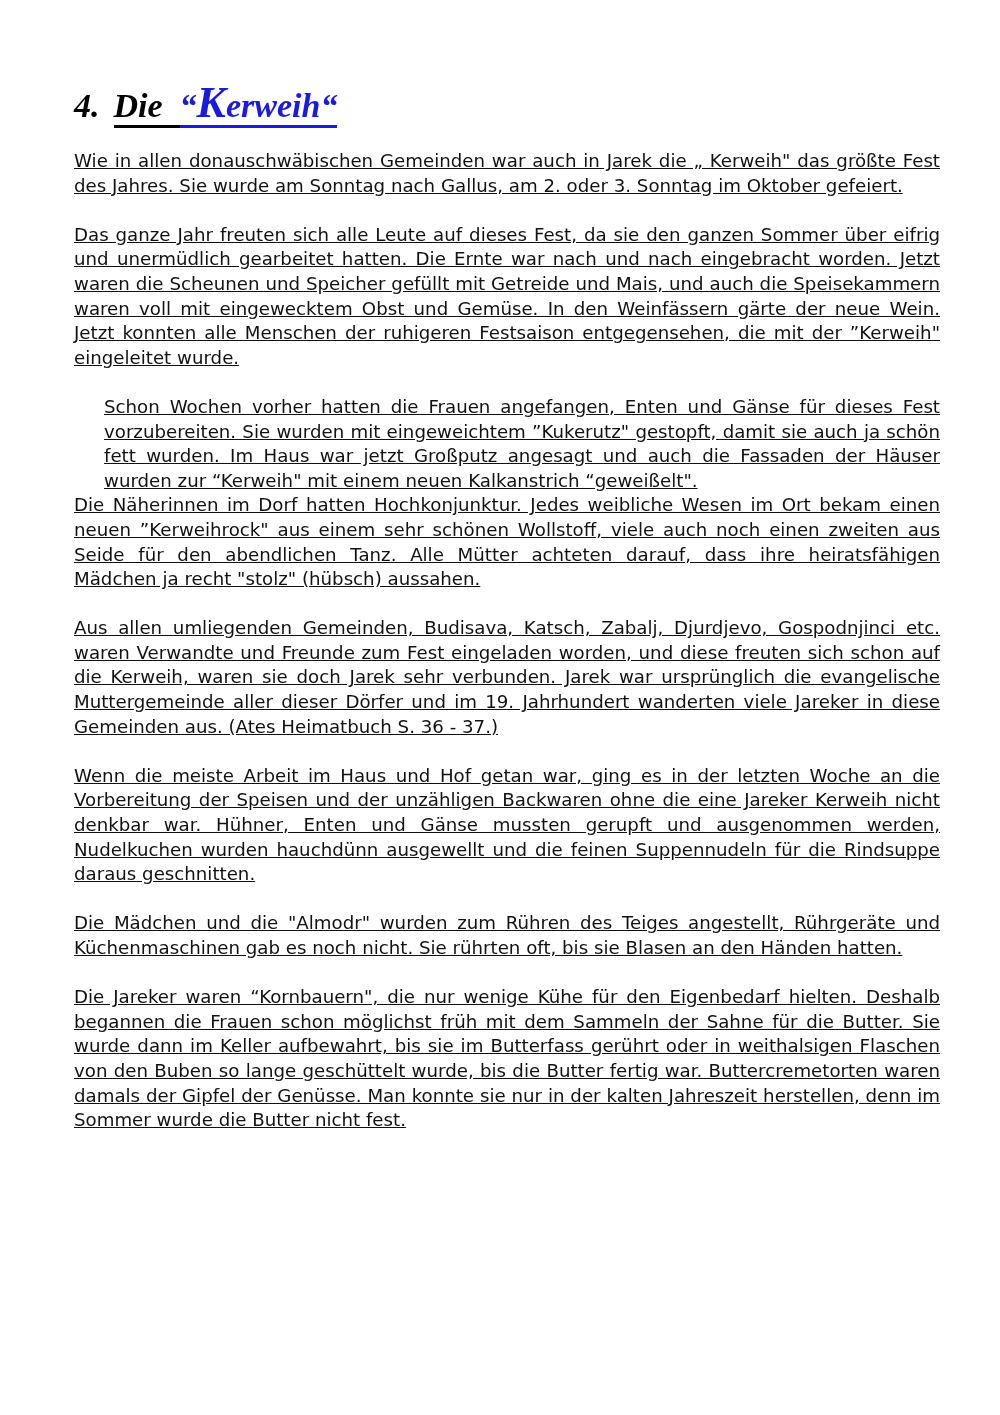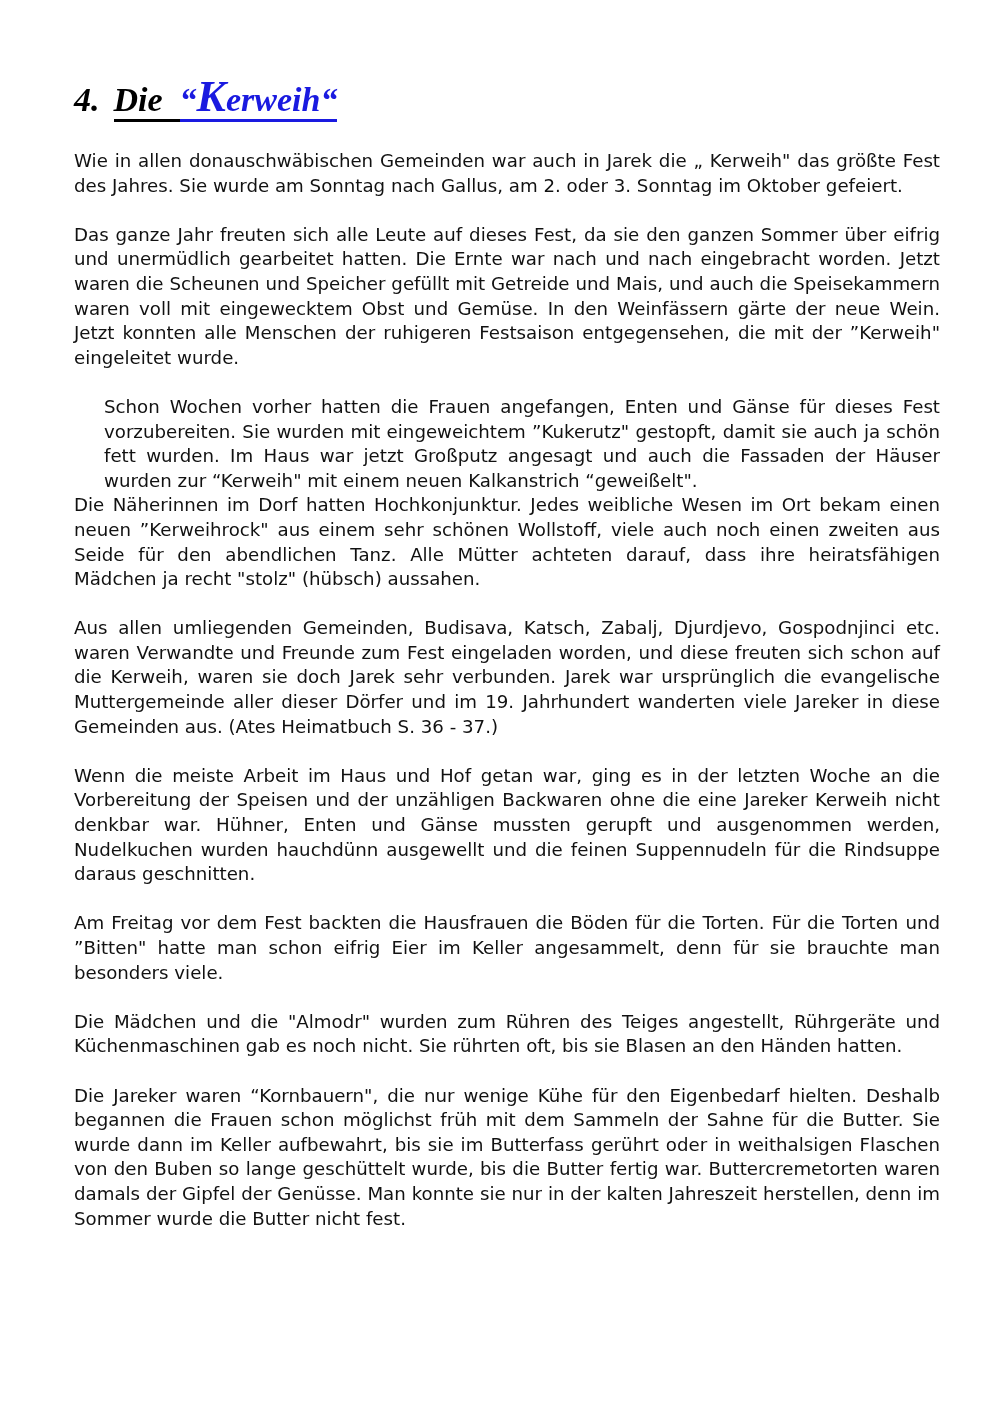--- a/index.html
+++ b/index.html
@@ -20,21 +20,21 @@
     width: 866px;
   }
   .heading {
     position: absolute;
     left: 0;
     top: 52px;
     font-family: "Liberation Serif", "DejaVu Serif", serif;
     font-weight: bold;
     font-style: italic;
     font-size: 34px;
-    line-height: 44px;
+    line-height: 55px;
     white-space: nowrap;
     color: #000;
   }
   .heading .num {
     margin-right: 14px;
   }
   .heading .ul-black {
     border-bottom: 3px solid #000;
     padding-bottom: 1px;
   }
@@ -52,20 +52,21 @@
     top: 149px;
     width: 866px;
     font-family: "DejaVu Sans", "Liberation Sans", sans-serif;
     font-size: 18.2px;
     line-height: 24.6px;
     color: #111;
     text-align: justify;
   }
   .body-text p {
     margin: 0 0 24.6px 0;
+    text-decoration: underline;
   }
   .body-text p.tight {
     margin-bottom: 0;
     margin-left: 30px;
   }
 </style>
 </head>
 <body>
 
 <div class="page">
@@ -74,18 +75,17 @@
     <span class="num">4.</span><span class="ul-black"><span>Die</span>&nbsp;&nbsp;</span><span class="ul-blue"><span>“</span><span class="big-k">K</span><span>erweih</span><span>“</span></span>
   </h1>
 
   <div class="body-text">
     <p>Wie in allen donauschwäbischen Gemeinden war auch in Jarek die „ Kerweih" das größte Fest des Jahres. Sie wurde am Sonntag nach Gallus, am 2. oder 3. Sonntag im Oktober gefeiert.</p>
     <p>Das ganze Jahr freuten sich alle Leute auf dieses Fest, da sie den ganzen Sommer über eifrig und unermüdlich gearbeitet hatten. Die Ernte war nach und nach eingebracht worden. Jetzt waren die Scheunen und Speicher gefüllt mit Getreide und Mais, und auch die Speisekammern waren voll mit eingewecktem Obst und Gemüse. In den Weinfässern gärte der neue Wein. Jetzt konnten alle Menschen der ruhigeren Festsaison entgegensehen, die mit der ”Kerweih" eingeleitet wurde.</p>
     <p class="tight">Schon Wochen vorher hatten die Frauen angefangen, Enten und Gänse für dieses Fest vorzubereiten. Sie wurden mit eingeweichtem ”Kukerutz" gestopft, damit sie auch ja schön fett wurden. Im Haus war jetzt Großputz angesagt und auch die Fassaden der Häuser wurden zur “Kerweih" mit einem neuen Kalkanstrich “geweißelt".</p>
     <p>Die Näherinnen im Dorf hatten Hochkonjunktur. Jedes weibliche Wesen im Ort bekam einen neuen ”Kerweihrock" aus einem sehr schönen Wollstoff, viele auch noch einen zweiten aus Seide für den abendlichen Tanz. Alle Mütter achteten darauf, dass ihre heiratsfähigen Mädchen ja recht "stolz" (hübsch) aussahen.</p>
     <p>Aus allen umliegenden Gemeinden, Budisava, Katsch, Zabalj, Djurdjevo, Gospodnjinci etc. waren Verwandte und Freunde zum Fest eingeladen worden, und diese freuten sich schon auf die Kerweih, waren sie doch Jarek sehr verbunden. Jarek war ursprünglich die evangelische Muttergemeinde aller dieser Dörfer und im 19. Jahrhundert wanderten viele Jareker in diese Gemeinden aus. (Ates Heimatbuch S. 36 - 37.)</p>
     <p>Wenn die meiste Arbeit im Haus und Hof getan war, ging es in der letzten Woche an die Vorbereitung der Speisen und der unzähligen Backwaren ohne die eine Jareker Kerweih nicht denkbar war. Hühner, Enten und Gänse mussten gerupft und ausgenommen werden, Nudelkuchen wurden hauchdünn ausgewellt und die feinen Suppennudeln für die Rindsuppe daraus geschnitten.</p>
-    <p>Am Freitag vor dem Fest backten die Hausfrauen die Böden für die Torten. Für die Torten und ”Bitten" hatte man schon eifrig Eier im Keller angesammelt, denn für sie brauchte man besonders viele.</p>
     <p>Die  Mädchen und die "Almodr" wurden zum Rühren des Teiges angestellt, Rührgeräte und Küchenmaschinen gab es noch nicht. Sie rührten oft, bis sie Blasen an den Händen hatten.</p>
     <p>Die Jareker waren “Kornbauern", die nur wenige Kühe für den Eigenbedarf hielten. Deshalb begannen die Frauen schon möglichst früh mit dem Sammeln der Sahne für die Butter. Sie wurde dann im Keller aufbewahrt, bis sie im Butterfass gerührt oder in weithalsigen Flaschen von den Buben so lange geschüttelt wurde, bis die Butter fertig war. Buttercremetorten waren damals der Gipfel der Genüsse. Man konnte sie nur in der kalten Jahreszeit herstellen, denn im Sommer wurde die Butter nicht fest.</p>
   </div>
 
 </div>
 
 </body></html>

